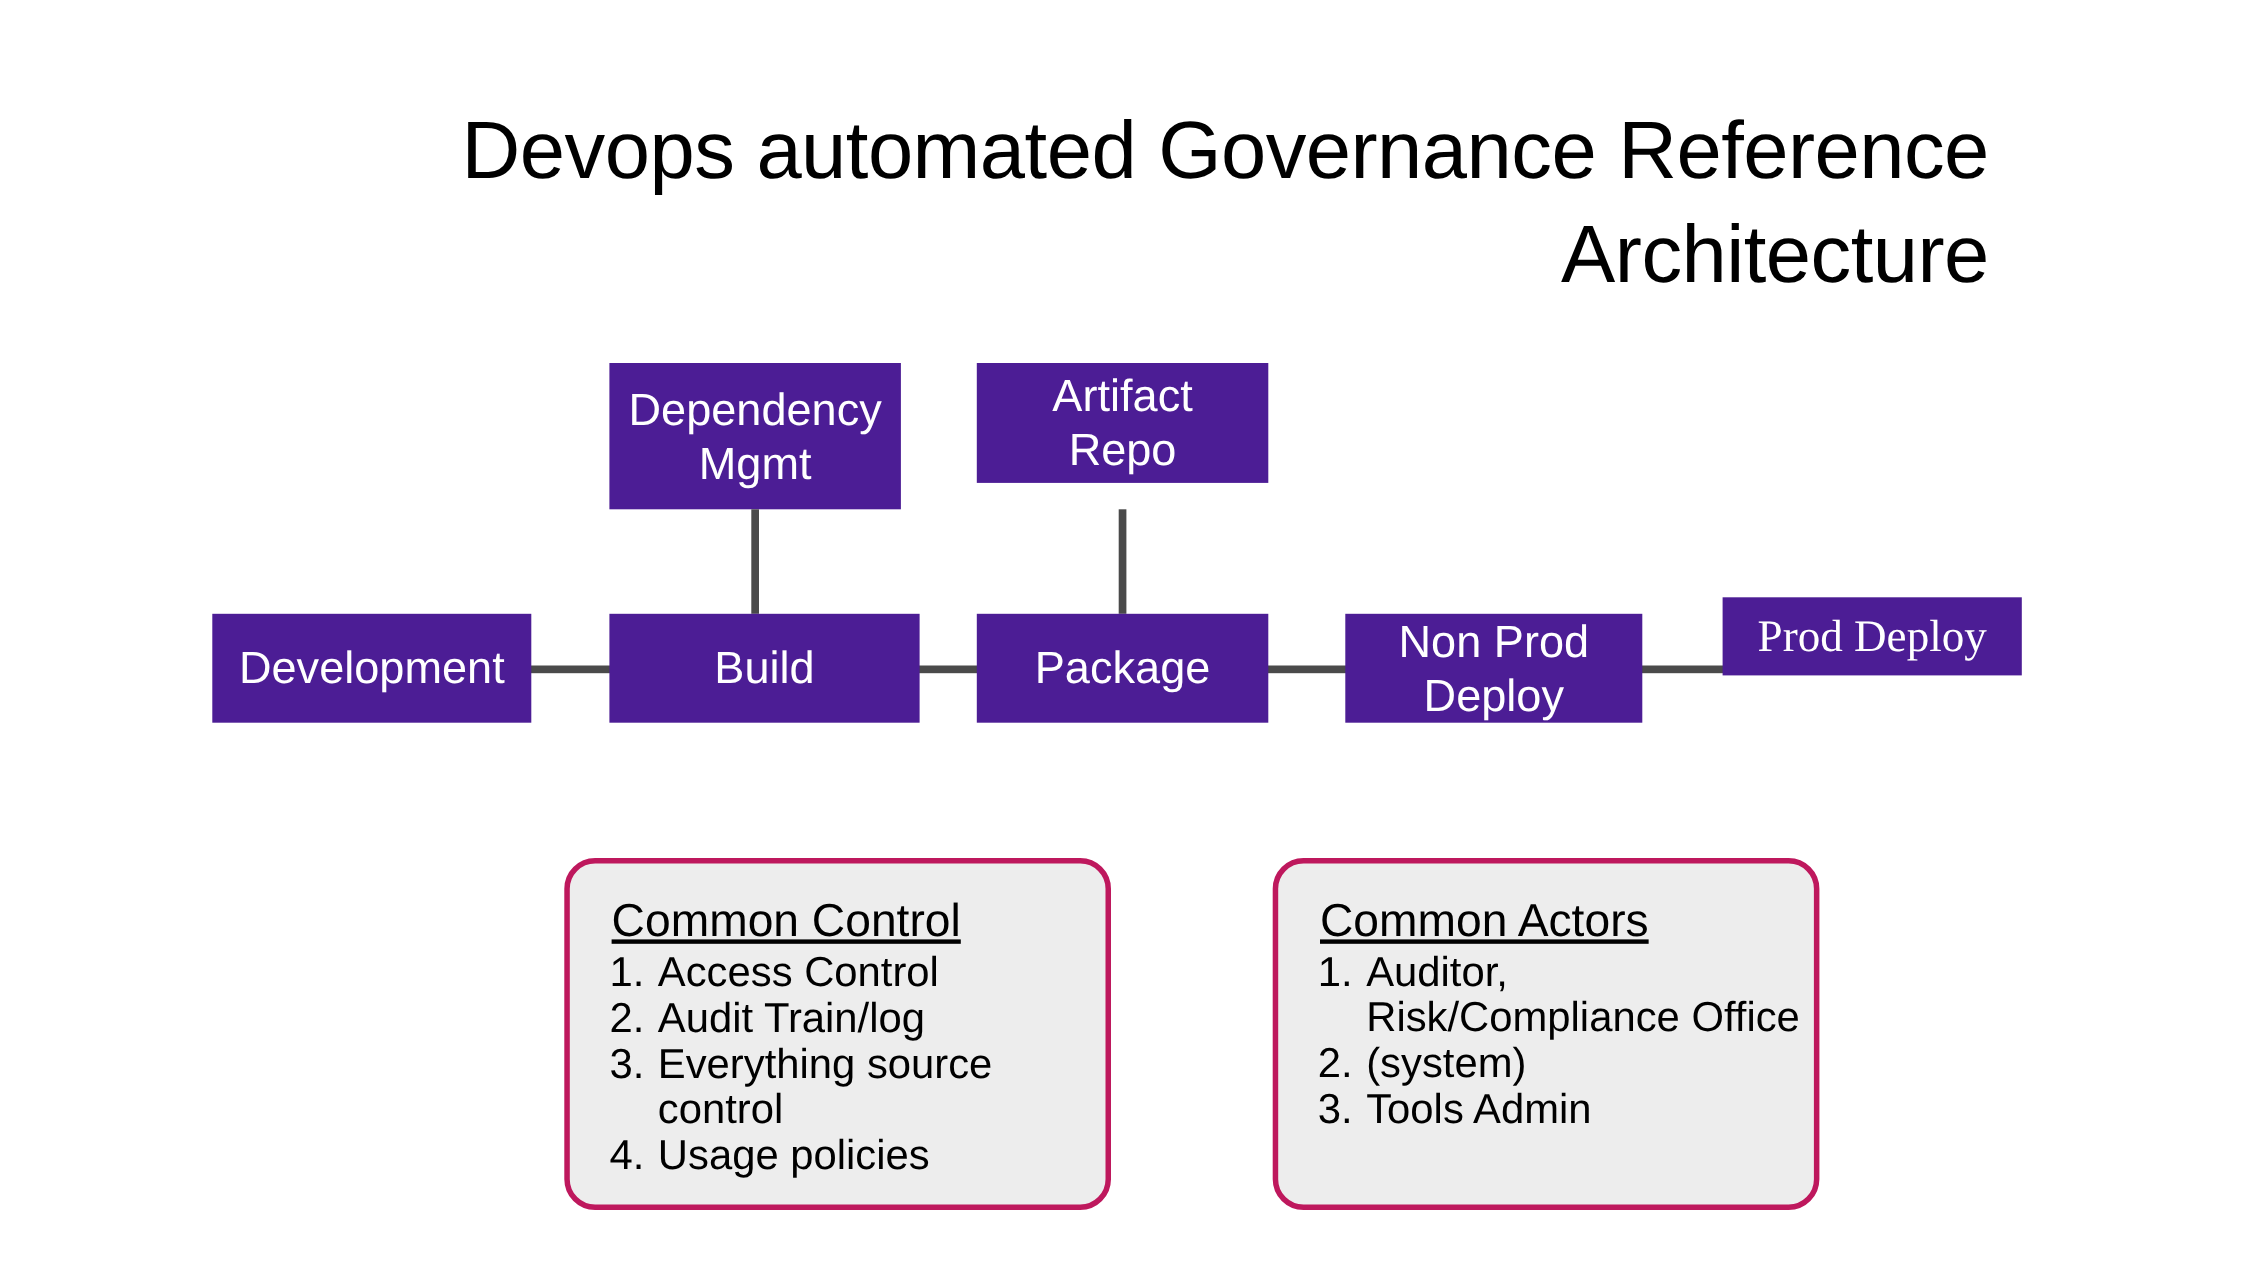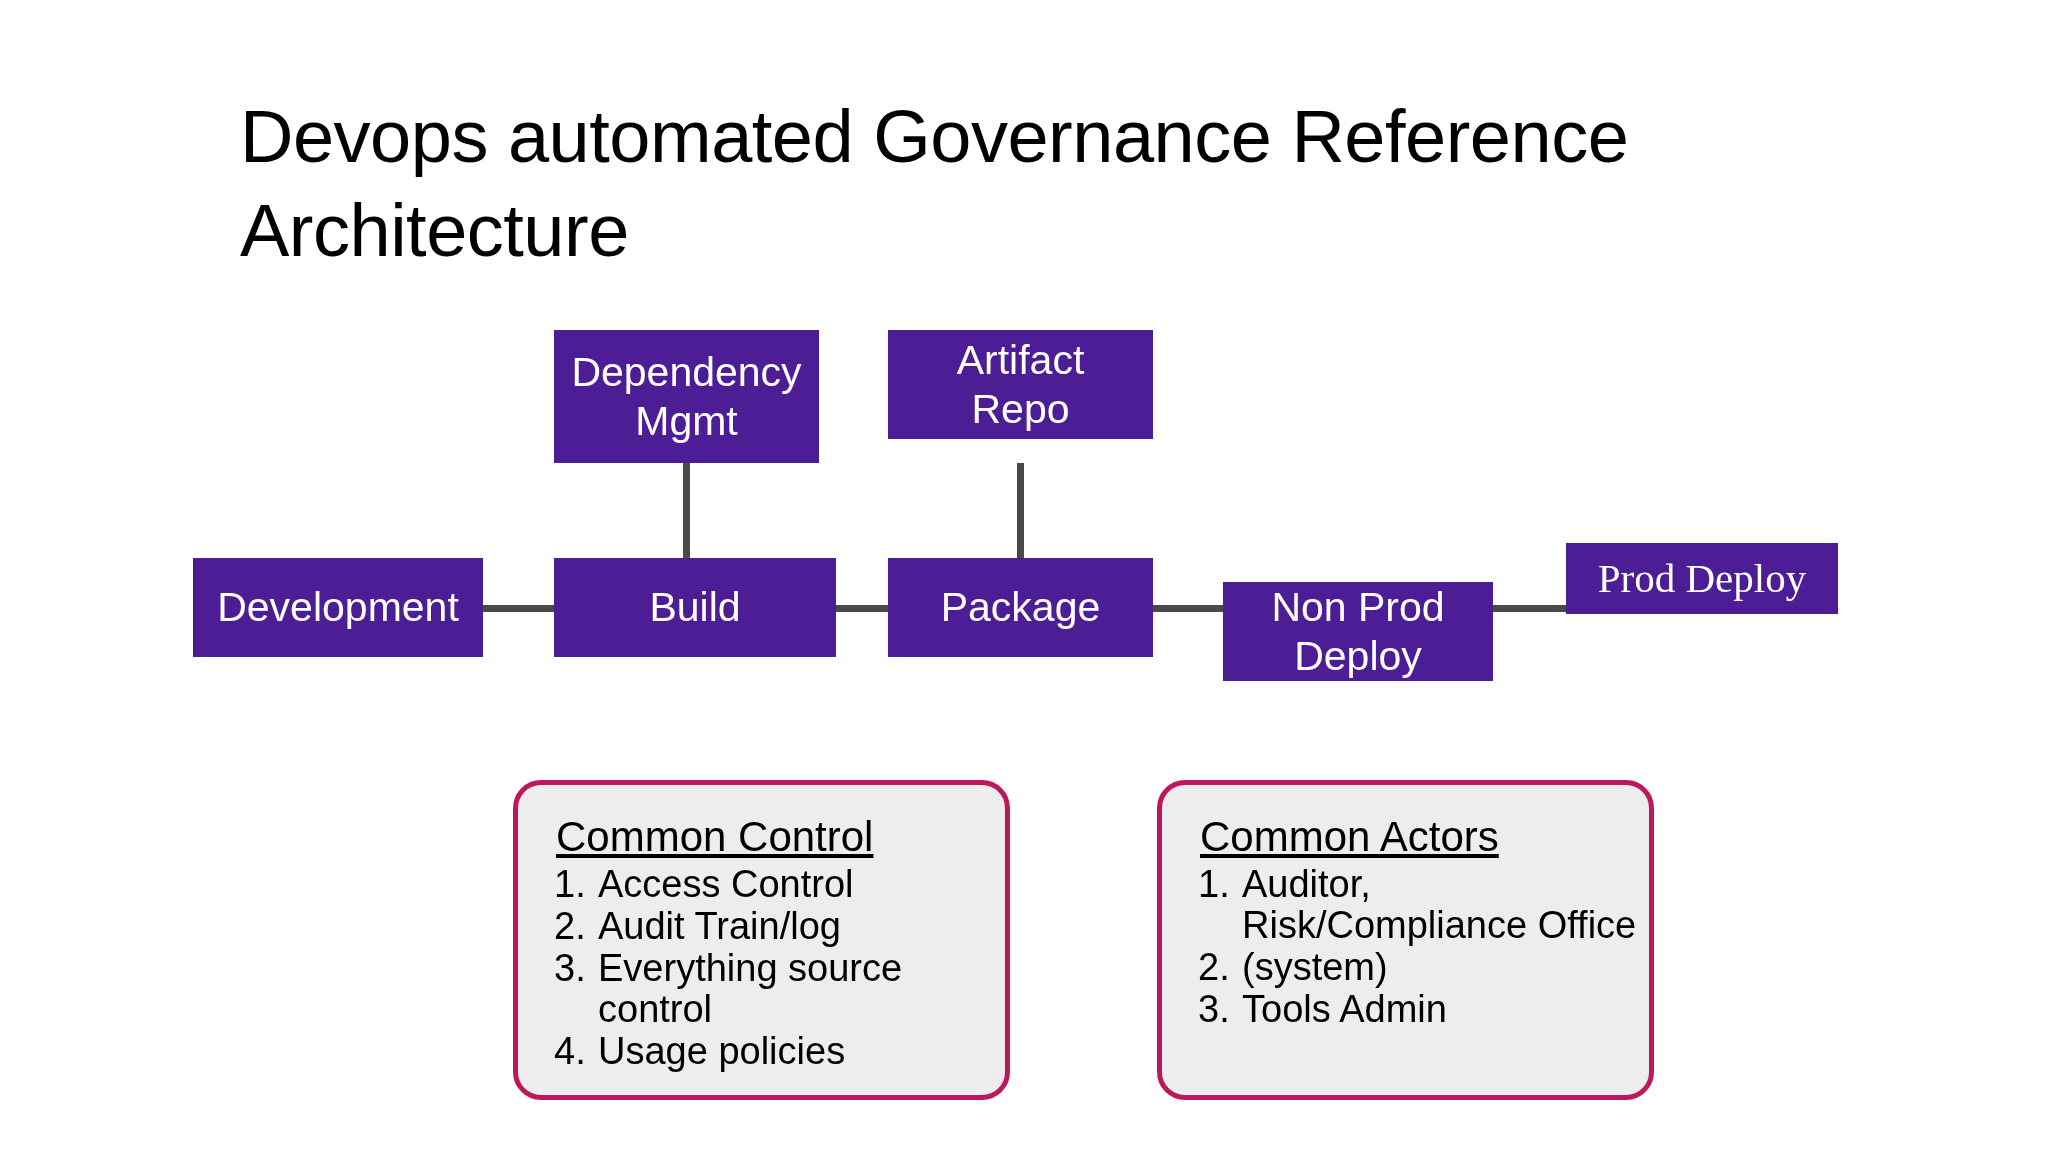--- a/index.html
+++ b/index.html
@@ -19,21 +19,21 @@
     background: #ffffff;
     overflow: hidden;
   }
 
   
   #title {
     position: absolute;
     left: 240px;
     top: 90px;
     width: 1568px;
-    text-align: left;
+    text-align: right;
     font-size: 74px;
     line-height: 94px;
     color: #000000;
     font-weight: 400;
     letter-spacing: -0.5px;
     white-space: pre-line;
   }
 
   
   .pbox {
@@ -129,21 +129,21 @@
   <div class="conn-h" style="left:1140px; top:605px; width:96px;"></div>
 
   <div class="conn-h" style="left:1483px; top:605px; width:96px;"></div>
 
   <div class="pbox" style="left:193px; top:558px; width:290px; height:99px;text-align:center;">Development</div>
 
   <div class="pbox" style="left:554px; top:558px; width:282px; height:99px;">Build</div>
 
   <div class="pbox" style="left:888px; top:558px; width:265px; height:99px;">Package</div>
 
-  <div class="pbox" style="left:1223px; top:558px; width:270px; height:99px;margin-top:24px;">Non Prod
+  <div class="pbox" style="left:1223px; top:558px; width:270px; height:99px;">Non Prod
 Deploy</div>
 
   <div class="pbox" style="left:1566px; top:543px; width:272px; height:71px;font-family:Liberation Serif, serif;">Prod Deploy</div>
 
   <div class="card" style="left:513px; top:780px; width:497px; height:320px;">
     <div>
       <span class="card-title">Common Control</span>
     </div>
     <ul class="card-list">
       <li>

